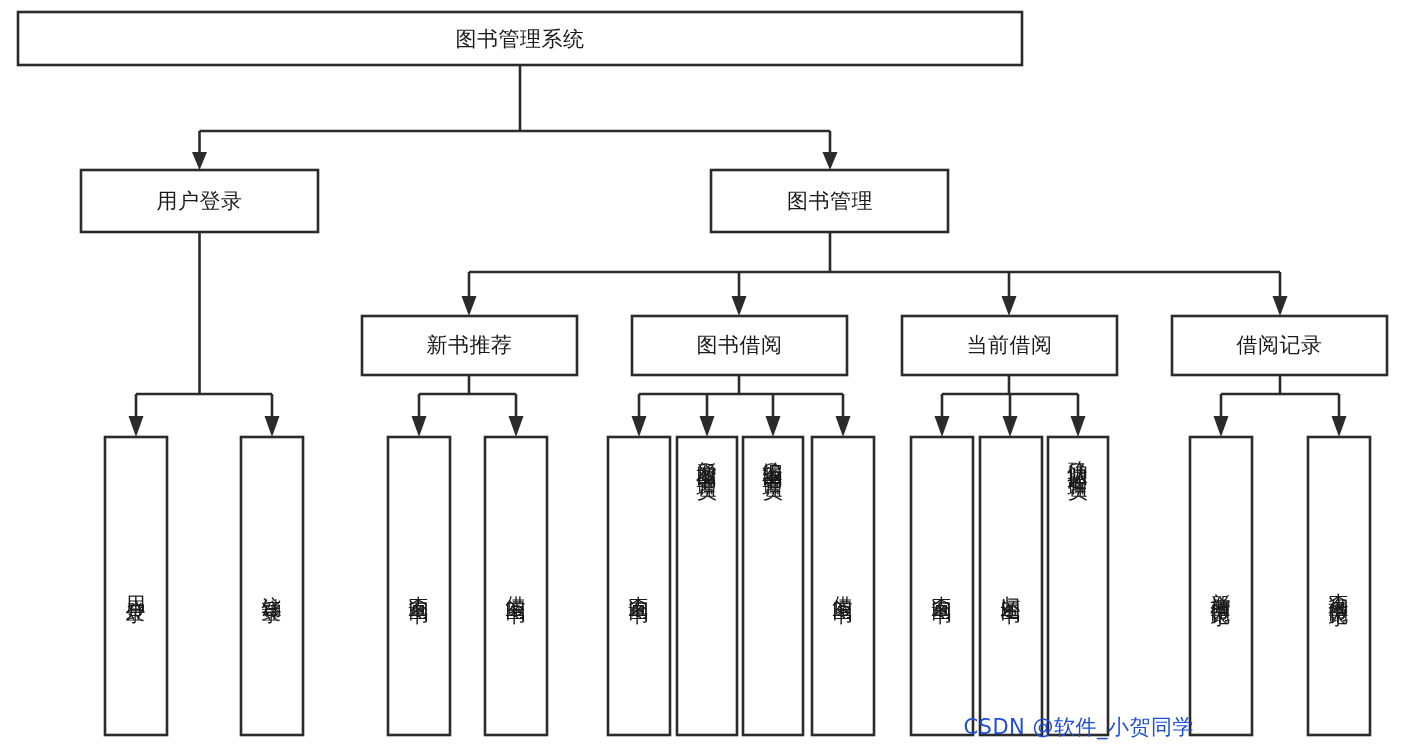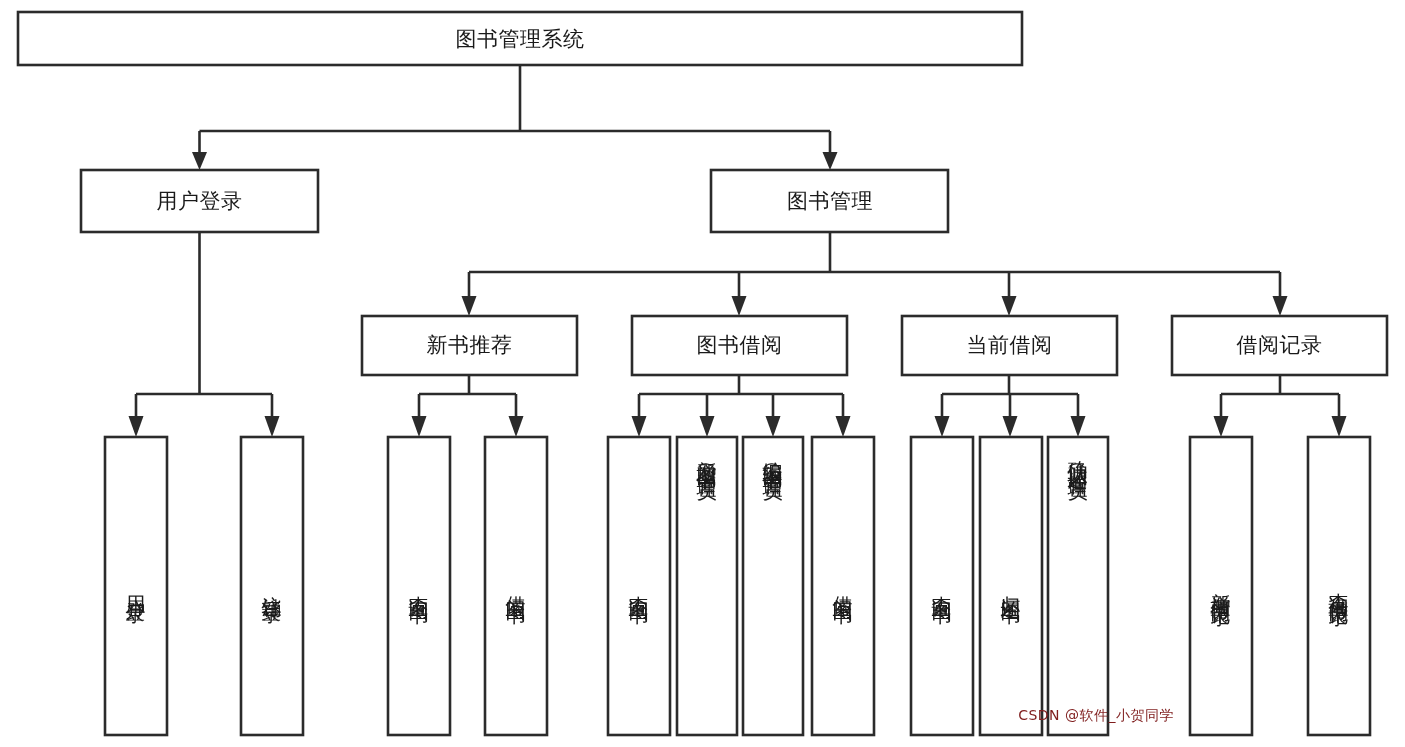--- a/index.html
+++ b/index.html
@@ -11,20 +11,21 @@
     width: 1405px;
     height: 747px;
     overflow: hidden;
     font-family: "DejaVu Sans", "Liberation Sans", sans-serif;
   }
   #diagram-root {
     position: relative;
     width: 1186px;
     height: 747px;
     background: #ffffff;
+    padding-left: 20px;
   }
   svg.flow-svg {
     position: absolute;
     left: 0;
     top: 0;
     width: 1405px;
     height: 747px;
   }
   .node-box {
     fill: #ffffff;
@@ -60,24 +61,24 @@
     line-height: 1;
     display: flex;
     align-items: center;
     justify-content: center;
     white-space: nowrap;
     pointer-events: none;
   }
   .watermark {
     position: absolute;
     right: 12px;
-    bottom: 22px;
-    font-family: "DejaVu Sans", "Liberation Sans", sans-serif;
-    font-size: 14px;
-    color: #7f1d1d;
+    bottom: 6px;
+    font-family: "DejaVu Sans", "Liberation Sans", sans-serif;
+    font-size: 21px;
+    color: #1d4ed8;
     letter-spacing: 0.5px;
     white-space: nowrap;
   }
 </style>
 </head>
 <body>
 
 <div id="diagram-root">
 
   <svg class="flow-svg" viewBox="0 0 1405 747">

